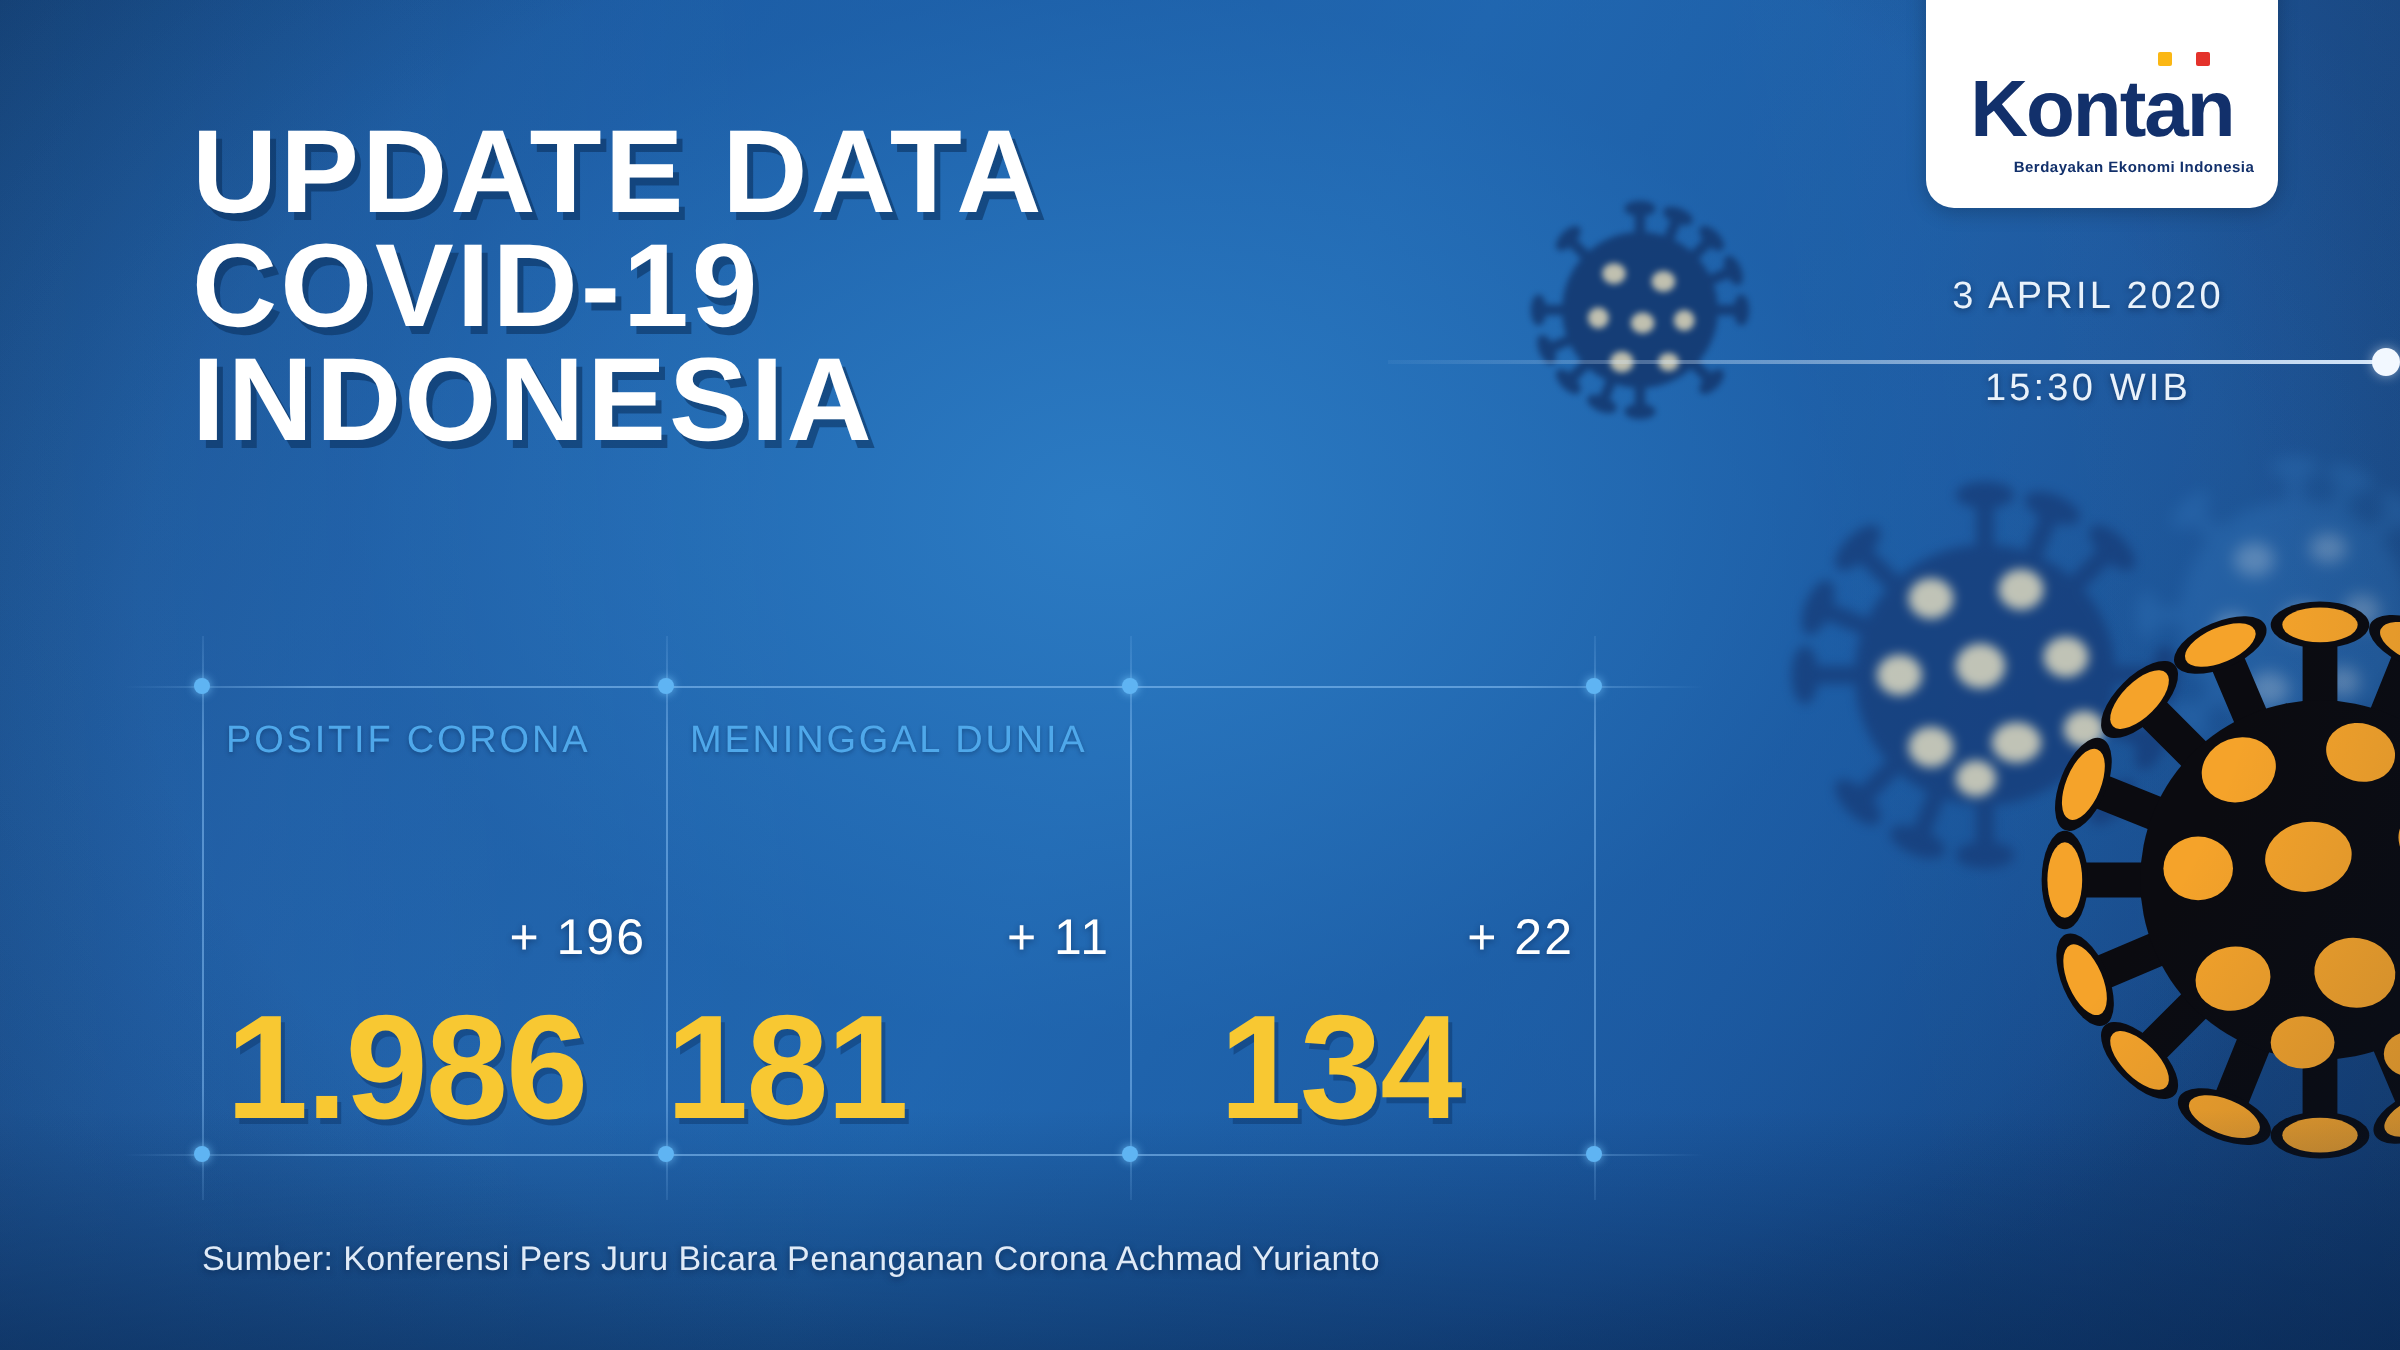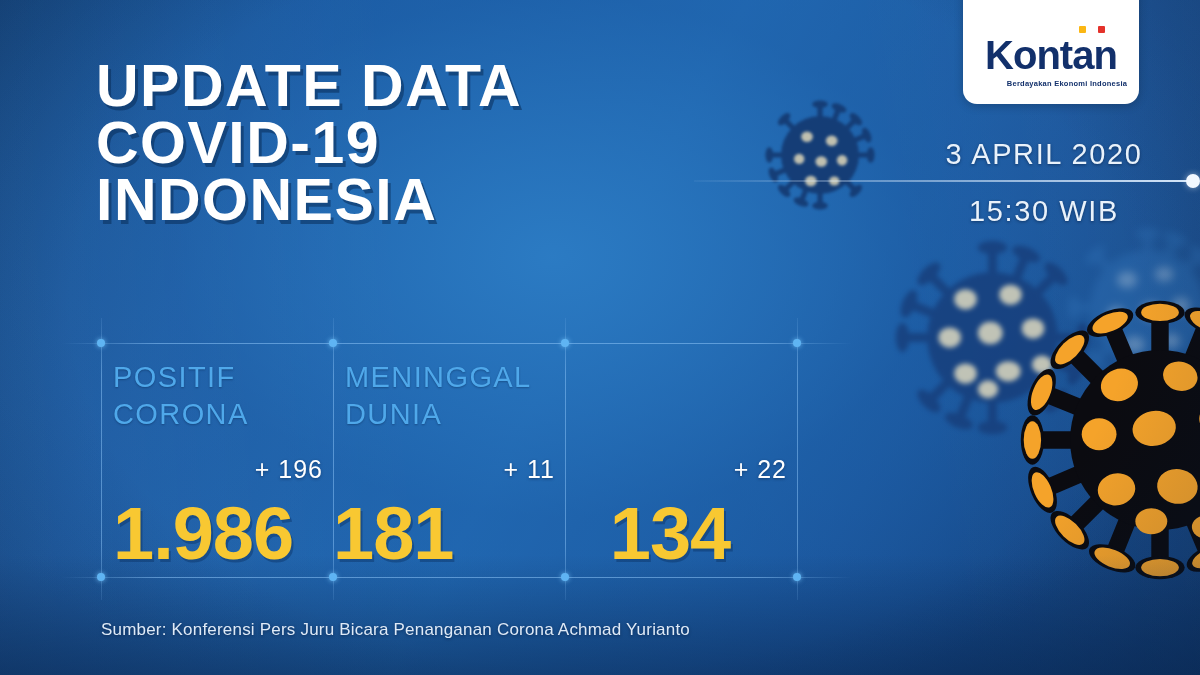--- a/index.html
+++ b/index.html
@@ -95,21 +95,21 @@
 
   
   .datewrap {
     position: absolute;
     right: 6px; top: 138px;
     width: 300px;
     text-align: center;
     color: #e9f2fb;
   }
   .date-line1, .date-line2 {
-    font-size: 29px;
+    font-size: 19px;
     letter-spacing: 1.6px;
     font-weight: 400;
     text-shadow: 0 1px 3px rgba(0,20,50,0.5);
   }
   .date-rule {
     position: absolute;
     left: -200px; right: 7px; top: 42px;
     height: 2px;
     background: linear-gradient(to right, rgba(210,232,252,0.05), rgba(222,238,255,0.95));
   }
@@ -142,21 +142,21 @@
   .col {
     position: absolute; top: 0; height: 234px;
     padding-left: 12px;
   }
   .col-0 { left: 0;   width: 232px; }
   .col-1 { left: 232px; width: 232px; }
   .col-2 { left: 464px; width: 232px; }
 
   .stat-label {
     color: #4fa8ea;
-    font-size: 29px;
+    font-size: 19px;
     letter-spacing: 1.4px;
     line-height: 1.28;
     margin-top: 16px;
     text-shadow: 0 1px 2px rgba(0,25,60,0.35);
   }
   .stat-delta {
     position: absolute;
     right: 10px; top: 112px;
     color: #ffffff;
     font-size: 25px;

